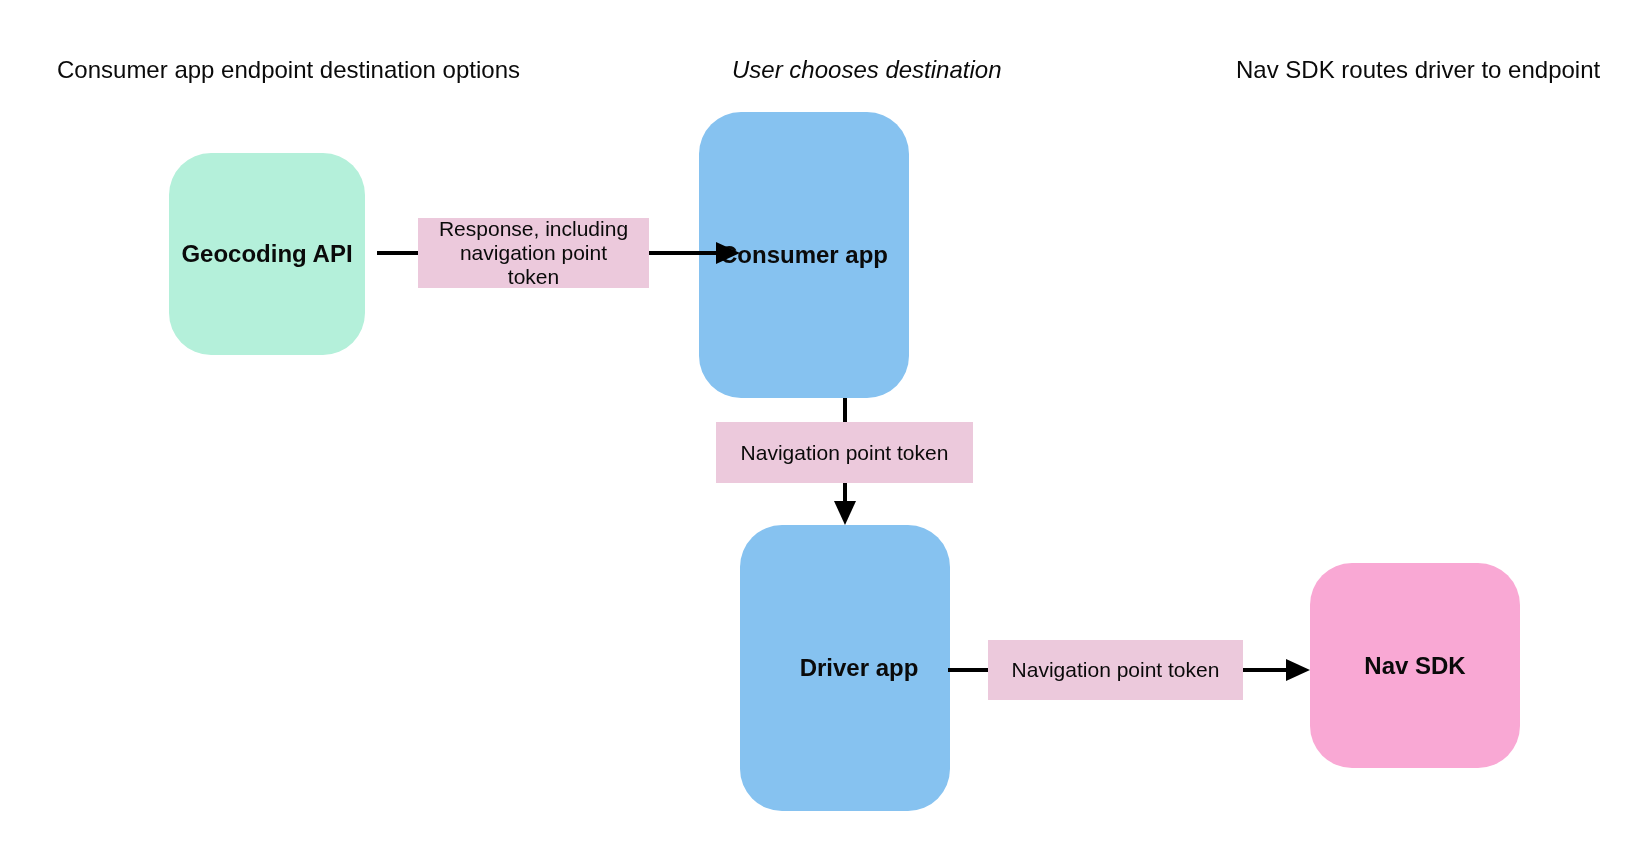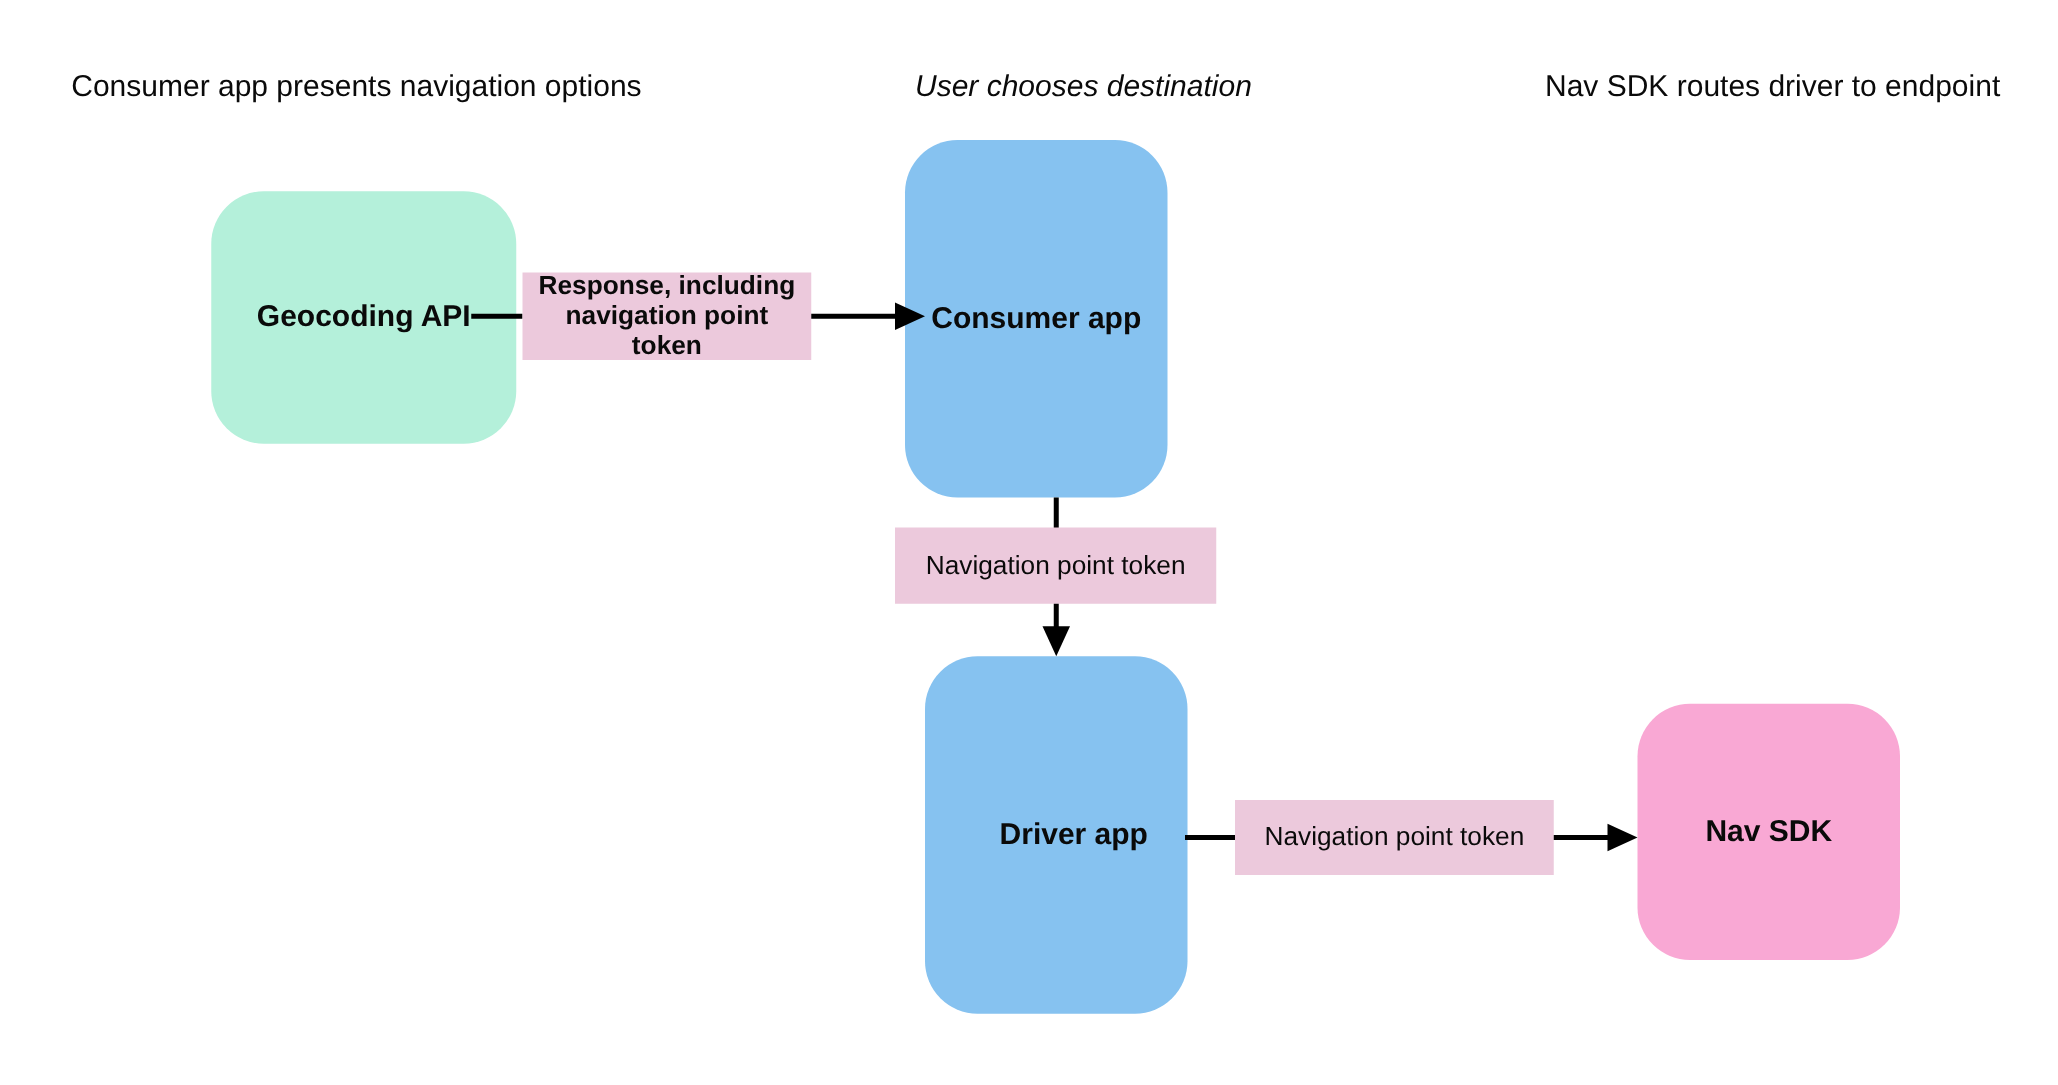--- a/index.html
+++ b/index.html
@@ -33,37 +33,37 @@
     align-items: center;
     justify-content: center;
     text-align: center;
   }
   .node .node-label {
     font-size: 24px;
     font-weight: 700;
     color: #0a0a0a;
     white-space: nowrap;
   }
-  .node.geocoding { left: 169px; top: 153px; width: 244px; height: 202px; }
-  .node.consumer  { left: 724px; top: 112px; width: 210px; height: 286px; }
+  .node.geocoding { left: 169px; top: 153px; width: 196px; height: 202px; }
+  .node.consumer  { left: 699px; top: 112px; width: 210px; height: 286px; }
   .node.driver    { left: 740px; top: 525px; width: 210px; height: 286px; padding-left: 28px; }
   .node.navsdk    { left: 1310px; top: 563px; width: 210px; height: 205px; }
 
   .edge-label {
     position: absolute;
     display: flex;
     align-items: center;
     justify-content: center;
     text-align: center;
     font-size: 21px;
     line-height: 24px;
     color: #0a0a0a;
   }
   .edge-label .edge-label-text { white-space: pre-line; }
-  .edge-label.l1 { left: 418px; top: 218px; width: 231px; height: 70px; font-weight: bold; }
+  .edge-label.l1 { left: 418px; top: 218px; width: 231px; height: 70px; }
   .edge-label.l2 { left: 716px; top: 422px; width: 257px; height: 61px; white-space: nowrap; }
   .edge-label.l3 { left: 988px; top: 640px; width: 255px; height: 60px; white-space: nowrap; }
 
   .edge-line { position: absolute; background: #000000; }
   .line-e1a { left: 377px;  top: 251px; width: 41px;  height: 4px; }
   .line-e1b { left: 649px;  top: 251px; width: 69px;  height: 4px; }
   .line-e2a { left: 843px;  top: 398px; width: 4px;   height: 26px; }
   .line-e2b { left: 843px;  top: 483px; width: 4px;   height: 20px; }
   .line-e3a { left: 948px;  top: 668px; width: 40px;  height: 4px; }
   .line-e3b { left: 1243px; top: 668px; width: 45px;  height: 4px; }
@@ -81,21 +81,21 @@
   }
   .head-e1 { left: 716px;  top: 242px; }
   .head-e2 { left: 834px;  top: 501px; }
   .head-e3 { left: 1286px; top: 659px; }
 </style>
 </head>
 <body>
 
 <div class="canvas">
 
-  <div class="col-heading c1">Consumer app presents navigation options</div>
+  <div class="col-heading c1">Consumer app endpoint destination options</div>
   <div class="col-heading c2">User chooses destination</div>
   <div class="col-heading c3">Nav SDK routes driver to endpoint</div>
 
   <div class="node geocoding" style="background: rgb(180, 240, 218);">
     <span class="node-label">Geocoding API</span>
   </div>
 
   <div class="node consumer" style="background: rgb(134, 194, 240);">
     <span class="node-label">Consumer app</span>
   </div>

